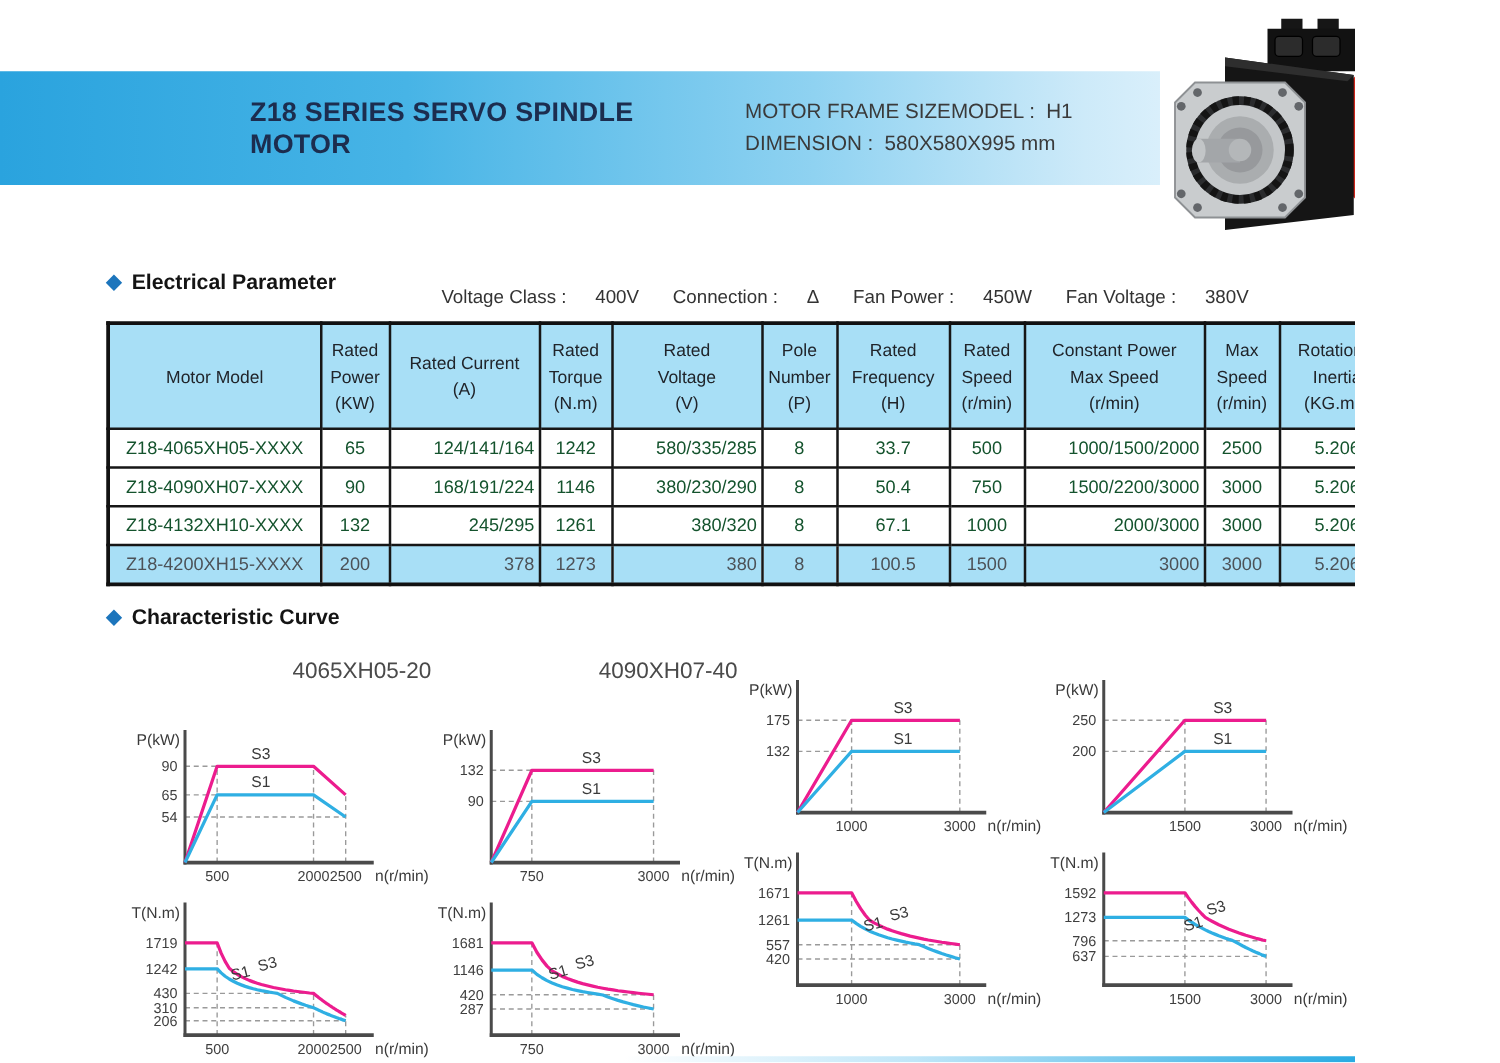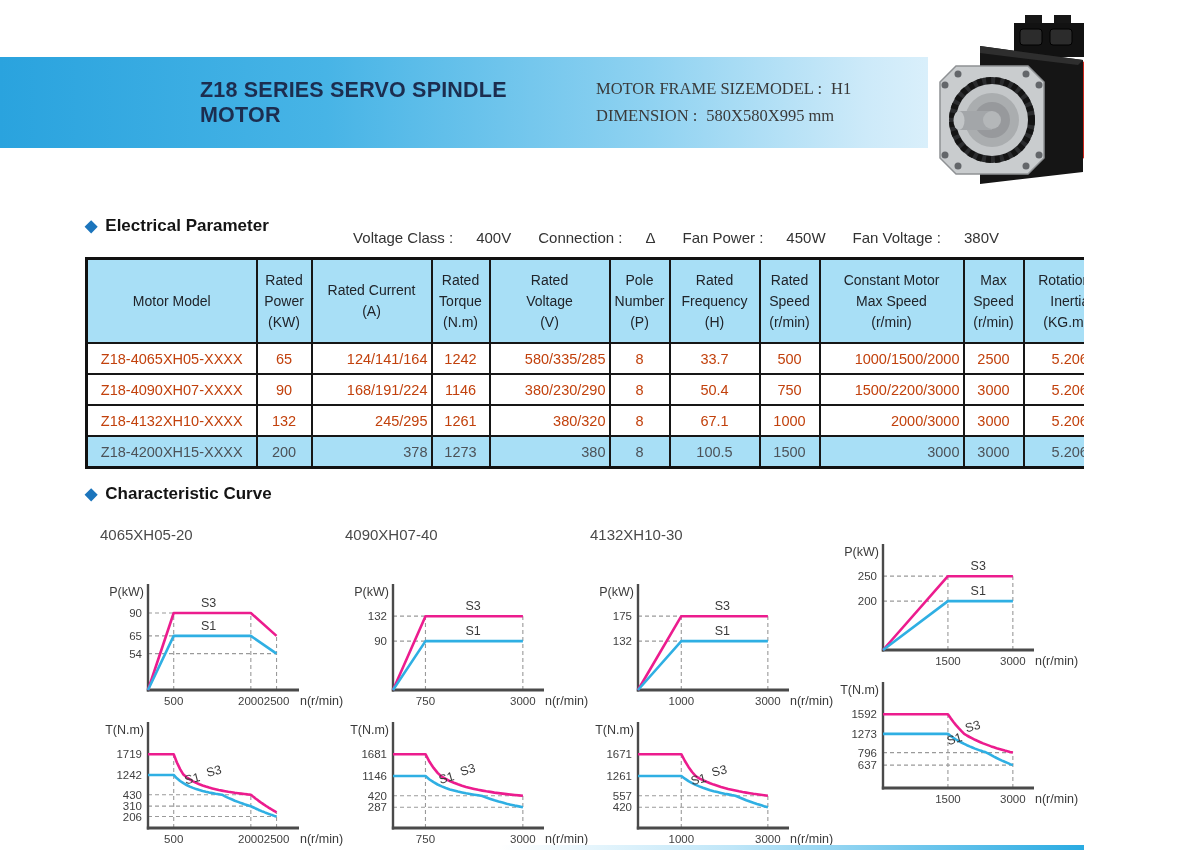--- a/index.html
+++ b/index.html
@@ -3,39 +3,39 @@
 <meta charset="utf-8">
 <style>
   html,body{margin:0;padding:0;background:#fff;}
   .page{position:relative;width:1084px;height:850px;background:#ffffff;overflow:hidden;
         font-family:"Liberation Sans",sans-serif;}
   .band{position:absolute;left:0;top:57px;width:100%;height:91px;
         background:linear-gradient(90deg,#2aa3de 0%,#47b4e6 30%,#8fd2f1 60%,#cdeaf9 80%,#eef8fe 95%,#f7fcff 100%);}
   .title{position:absolute;left:200px;top:57px;height:91px;width:380px;display:flex;align-items:center;justify-content:center;
          font-size:21.5px;font-weight:bold;letter-spacing:.2px;color:#1c2d4f;}
   .hinfo{position:absolute;left:596px;top:57px;height:91px;display:flex;flex-direction:column;justify-content:center;gap:7px;
-         font-size:16.5px;color:#3a3a3a;font-family:Liberation Serif, serif;}
+         font-size:16.5px;color:#3a3a3a;}
   .hinfo .hv{margin-left:9px;}
   .motor{position:absolute;left:928px;top:12px;width:218px;height:182px;background:#fff;}
   .sec{position:absolute;left:85px;display:flex;align-items:center;gap:8px;
        font-weight:bold;font-size:17px;color:#141414;}
   .diamond{color:#1C75BC;font-size:16px;line-height:1;}
   .infoline{position:absolute;top:229px;right:85px;display:flex;gap:27px;font-size:15px;color:#333;}
   .info-item .info-val{margin-left:23px;}
   table.etable{position:absolute;left:85px;top:257px;width:1030px;border-collapse:collapse;table-layout:fixed;
                border:3px solid #111;}
   .etable th{border:2px solid #161616;background:#A8DFF6;font-weight:normal;font-size:14px;color:#20242a;
              white-space:pre-line;line-height:1.5;height:78px;padding:2px 2px;text-align:center;vertical-align:middle;}
-  .etable td{border:2px solid #161616;height:27px;font-size:14.5px;color:#c2410c;text-align:center;padding:1px 3px;
+  .etable td{border:2px solid #161616;height:27px;font-size:14.5px;color:#14532d;text-align:center;padding:1px 3px;
              overflow:hidden;}
   .etable td.left{text-align:right;padding-left:11px;}
   .etable tr.hl td{background:#A8DFF6;color:#4c5258;margin-left:47px;}
   .grid{position:absolute;left:100px;top:526px;display:flex;}
   .curve-col{width:245px;}
-  .curve-title{height:40px;text-align:left;font-size:15px;color:#4a4a4a;}
+  .curve-title{height:40px;text-align:right;font-size:18px;color:#4a4a4a;}
   svg.chart{display:block;}
   svg.chart.torque{margin-top:-14px;}
   svg text{font-family:"Liberation Sans",sans-serif;}
   .bstrip{position:absolute;right:0;bottom:0;width:585px;height:5px;
           background:linear-gradient(to right,#ffffff,#bfe6f8 40%,#29ABE2 100%);}
 </style>
 </head>
 <body>
 
 <div class="page">
@@ -127,21 +127,21 @@
 (V)</th>
           <th>Pole
 Number
 (P)</th>
           <th>Rated
 Frequency
 (H)</th>
           <th>Rated
 Speed
 (r/min)</th>
-          <th>Constant Motor
+          <th>Constant Power
 Max Speed
 (r/min)</th>
           <th>Max
 Speed
 (r/min)</th>
           <th>Rotational
 Inertia
 (KG.m2)</th>
         </tr>
       </thead>
@@ -291,21 +291,20 @@
           <text x="42" y="76" text-anchor="end" font-size="11.5" fill="#3f3f3f">1146</text>
           <text x="42" y="95.75999999999999" text-anchor="end" font-size="11.5" fill="#3f3f3f">420</text>
           <text x="42" y="107.2" text-anchor="end" font-size="11.5" fill="#3f3f3f">287</text>
           <text x="80.46268656716418" y="139" text-anchor="middle" font-size="11.5" fill="#3f3f3f">750</text>
           <text x="177.85074626865674" y="139" text-anchor="middle" font-size="11.5" fill="#3f3f3f">3000</text>
           <text x="44" y="30" text-anchor="end" font-size="12.5" fill="#3a3a3a">T(N.m)</text>
           <text x="200" y="139" text-anchor="start" font-size="12.5" fill="#3a3a3a">n(r/min)</text>
         </svg>
       </div>
       <div class="curve-col">
-        <div class="curve-title">4132XH10-30</div>
         <svg viewBox="0 0 245 152" width="245" height="152" class="chart power">
           <line x1="48" y1="50.16" x2="91.28358208955223" y2="50.16" stroke="#9a9a9a" stroke-width="1.1" stroke-dasharray="4 3"></line>
           <line x1="48" y1="75.12" x2="91.28358208955223" y2="75.12" stroke="#9a9a9a" stroke-width="1.1" stroke-dasharray="4 3"></line>
           <line x1="91.28358208955223" y1="124" x2="91.28358208955223" y2="50.16" stroke="#9a9a9a" stroke-width="1.1" stroke-dasharray="4 3"></line>
           <line x1="177.85074626865674" y1="124" x2="177.85074626865674" y2="50.16" stroke="#9a9a9a" stroke-width="1.1" stroke-dasharray="4 3"></line>
           <line x1="48" y1="125.5" x2="48" y2="18" stroke="#4a4a4a" stroke-width="2.4"></line>
           <line x1="46.8" y1="124" x2="199" y2="124" stroke="#4a4a4a" stroke-width="3"></line>
           <path d="M48.0 124.0 L91.3 50.2 L177.9 50.2 " fill="none" stroke="#EC1C8E" stroke-width="2.6" stroke-linejoin="round"></path>
           <text x="132.40298507462688" y="44.16" text-anchor="middle" font-size="12.5" fill="#3a3a3a">S3</text>
           <path d="M48.0 124.0 L91.3 75.1 L177.9 75.1 " fill="none" stroke="#2FAFE3" stroke-width="2.6" stroke-linejoin="round"></path>

